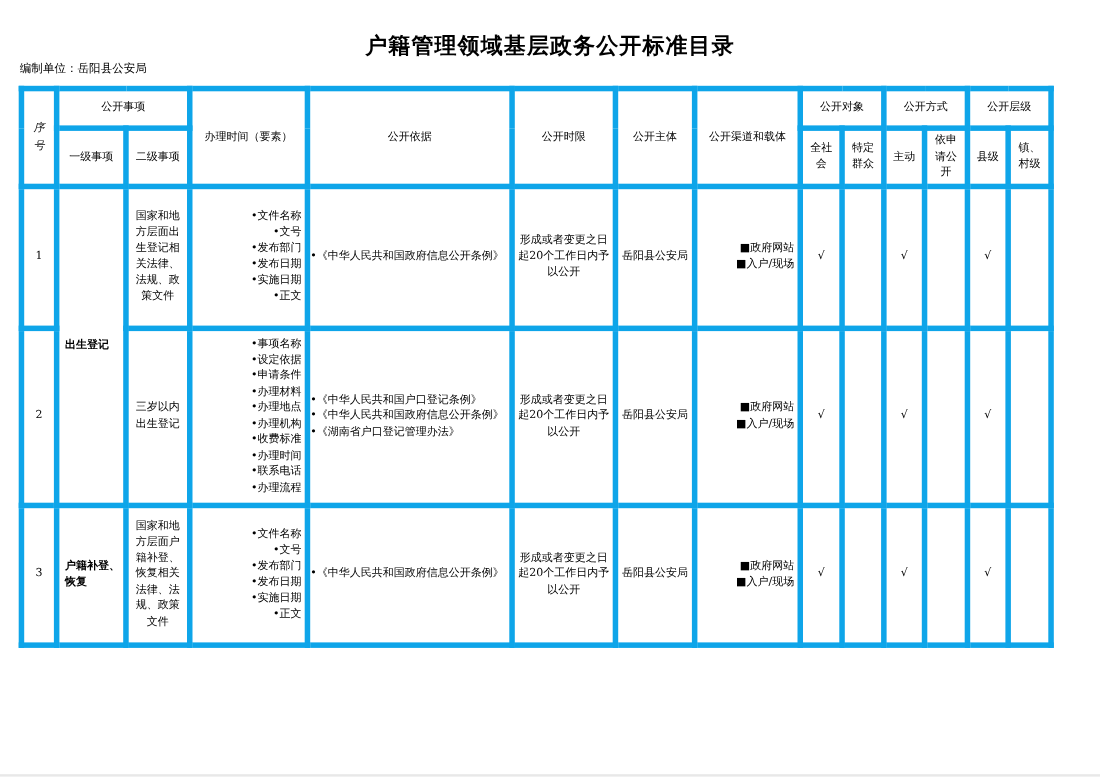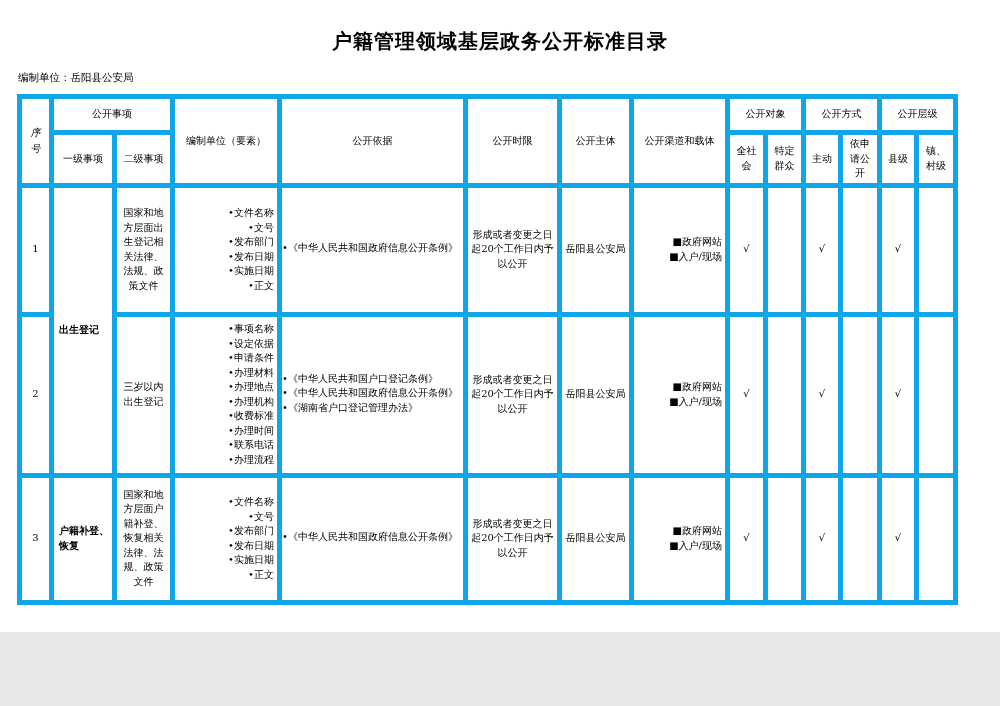--- a/index.html
+++ b/index.html
@@ -1,35 +1,35 @@
 <!DOCTYPE html>
 <html lang="zh"><head>
 <meta charset="utf-8">
 <style>
   * { margin: 0; padding: 0; box-sizing: border-box; }
   html, body { background: #e8e8e8; }
   .page {
     width: 1000px;
-    height: 632px;
+    height: 704px;
     background: #ffffff;
     margin: 0 auto;
     font-family: "DejaVu Serif", "Liberation Serif", serif;
     color: #000;
     overflow: hidden;
   }
   .doc-title {
     text-align: center;
     font-size: 20px;
     font-weight: bold;
     padding-top: 28px;
     letter-spacing: 1px;
   }
   .unit-line {
     font-size: 10.5px;
-    margin: 16px 0 9px 18px;
+    margin: 0 0 9px 18px;
   }
   table.std-table {
     margin-left: 17px;
     width: 936px;
     table-layout: fixed;
     border-collapse: collapse;
     border: 2px solid #000;
     font-size: 10px;
     line-height: 1.45;
   }
@@ -44,21 +44,21 @@
   }
   .vert {
     display: inline-block;
     width: 1em;
     word-break: break-all;
     line-height: 1.6;
     font-style: italic;
   }
   td.cell-level1 { text-align: left; padding-left: 5px; font-weight: bold; }
   td.cell-list { text-align: right; padding-left: 5px; vertical-align: middle; }
-  td.cell-basis { text-align: left; padding-left: 0; font-family: Liberation Mono, monospace; }
+  td.cell-basis { text-align: left; padding-left: 0; }
   tr.hdr-row-1 { height: 36px; }
   tr.hdr-row-2 { height: 50px; }
   tr.body-row-1 { height: 129px; }
   tr.body-row-2 { height: 161px; }
   tr.body-row-3 { height: 127px; }
 </style>
 </head>
 <body>
 
 <div class="page">
@@ -82,21 +82,21 @@
         <col style="width:37px">
         <col style="width:39px">
       <col style="width:37px">
         <col style="width:39px">
     </colgroup>
 
     <tbody>
         <tr class="hdr-row-1">
       <th rowspan="2"><span class="vert">序号</span></th>
       <th colspan="2">公开事项</th>
-      <th rowspan="2">编制单位（要素）</th>
+      <th rowspan="2">办理时间（要素）</th>
       <th rowspan="2">公开依据</th>
       <th rowspan="2">公开时限</th>
       <th rowspan="2">公开主体</th>
       <th rowspan="2">公开渠道和载体</th>
       <th colspan="2">公开对象</th>
       <th colspan="2">公开方式</th>
       <th colspan="2">公开层级</th>
     </tr>
     <tr class="hdr-row-2">
       <th>一级事项</th>

